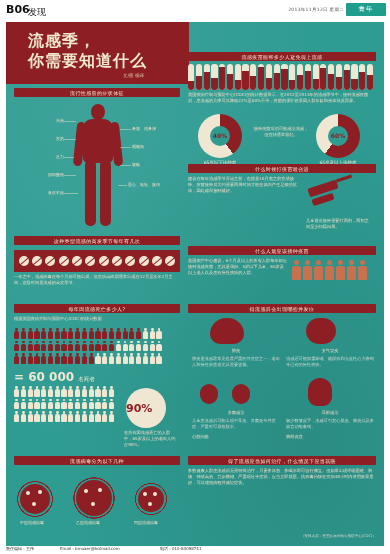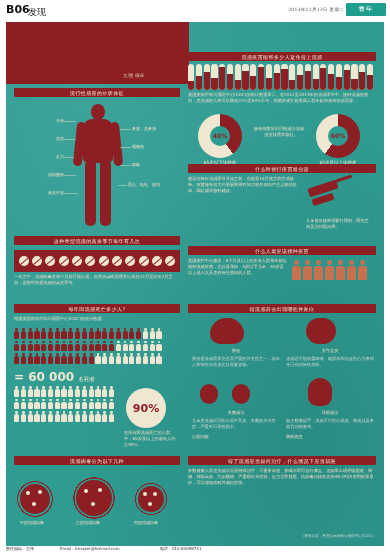--- a/index.html
+++ b/index.html
@@ -63,21 +63,21 @@
   .people{position:absolute;left:8px;top:306px;width:166px;}
   .prow{display:flex;gap:1.6px;margin-bottom:1.6px;}
   .p{width:5.2px;height:11px;position:relative;}
   .p i{position:absolute;left:1.2px;top:0;width:2.8px;height:2.8px;border-radius:50%;display:block;}
   .p b{position:absolute;left:0;top:3.2px;width:5.2px;height:7.5px;border-radius:2px 2px 1px 1px;display:block;}
   .p.d i,.p.d b{background:#8d1f24;}
   .p.l i,.p.l b{background:#f0e7d3;}
   .p.m i,.p.m b{background:#c9704f;}
   .bignum{position:absolute;left:8px;top:348px;color:#f0e7d3;font-size:12px;font-weight:bold;letter-spacing:0px;}
   .bignum small{font-size:5.5px;font-weight:normal;}
-  .pct-circle{position:absolute;left:120px;top:366px;width:40px;height:40px;border-radius:50%;background:#f0e7d3;display:flex;align-items:center;justify-content:center;}
+  .pct-circle{position:absolute;left:120px;top:366px;width:40px;height:40px;border-radius:50%;background:#f0e7d3;display:flex;align-items:center;}
   .pct-circle span{color:#8d1f24;font-size:11px;font-weight:bold;}
 
   
   .l-bar4{position:absolute;left:8px;top:434px;width:166px;}
   .virus-area{position:absolute;left:8px;top:448px;width:166px;height:62px;}
   .vbig{position:absolute;width:30px;height:30px;border-radius:50%;background:#8d1f24;}
   .vbig:before{content:"";position:absolute;left:-4px;top:-4px;right:-4px;bottom:-4px;border-radius:50%;
     background:radial-gradient(circle, rgba(0,0,0,0) 62%, #8d1f24 63%, #8d1f24 66%, rgba(0,0,0,0) 67%);}
   .vdot{position:absolute;width:4px;height:4px;border-radius:50%;background:#f0e7d3;}
 
@@ -124,20 +124,24 @@
     <div class="mh-sec">发现</div>
     <div class="mh-date">2013年11月12日 星期二</div>
     <div class="mh-logo">
         <span>青年report</span>
       </div>
   </div>
 
   <div class="poster">
 
     <div class="hdr">
+      <div class="hdr-title">
+        <div>流感季，</div>
+        <div>你需要知道什么</div>
+      </div>
       <div class="hdr-by">文/图 编译</div>
     </div>
 
     <div class="l-bar1 red-bar">
       <span>流行性感冒的症状体征</span>
     </div>
 
     <div class="body-wrap">
       <div class="silhouette">
         <div class="sil-head"></div>

